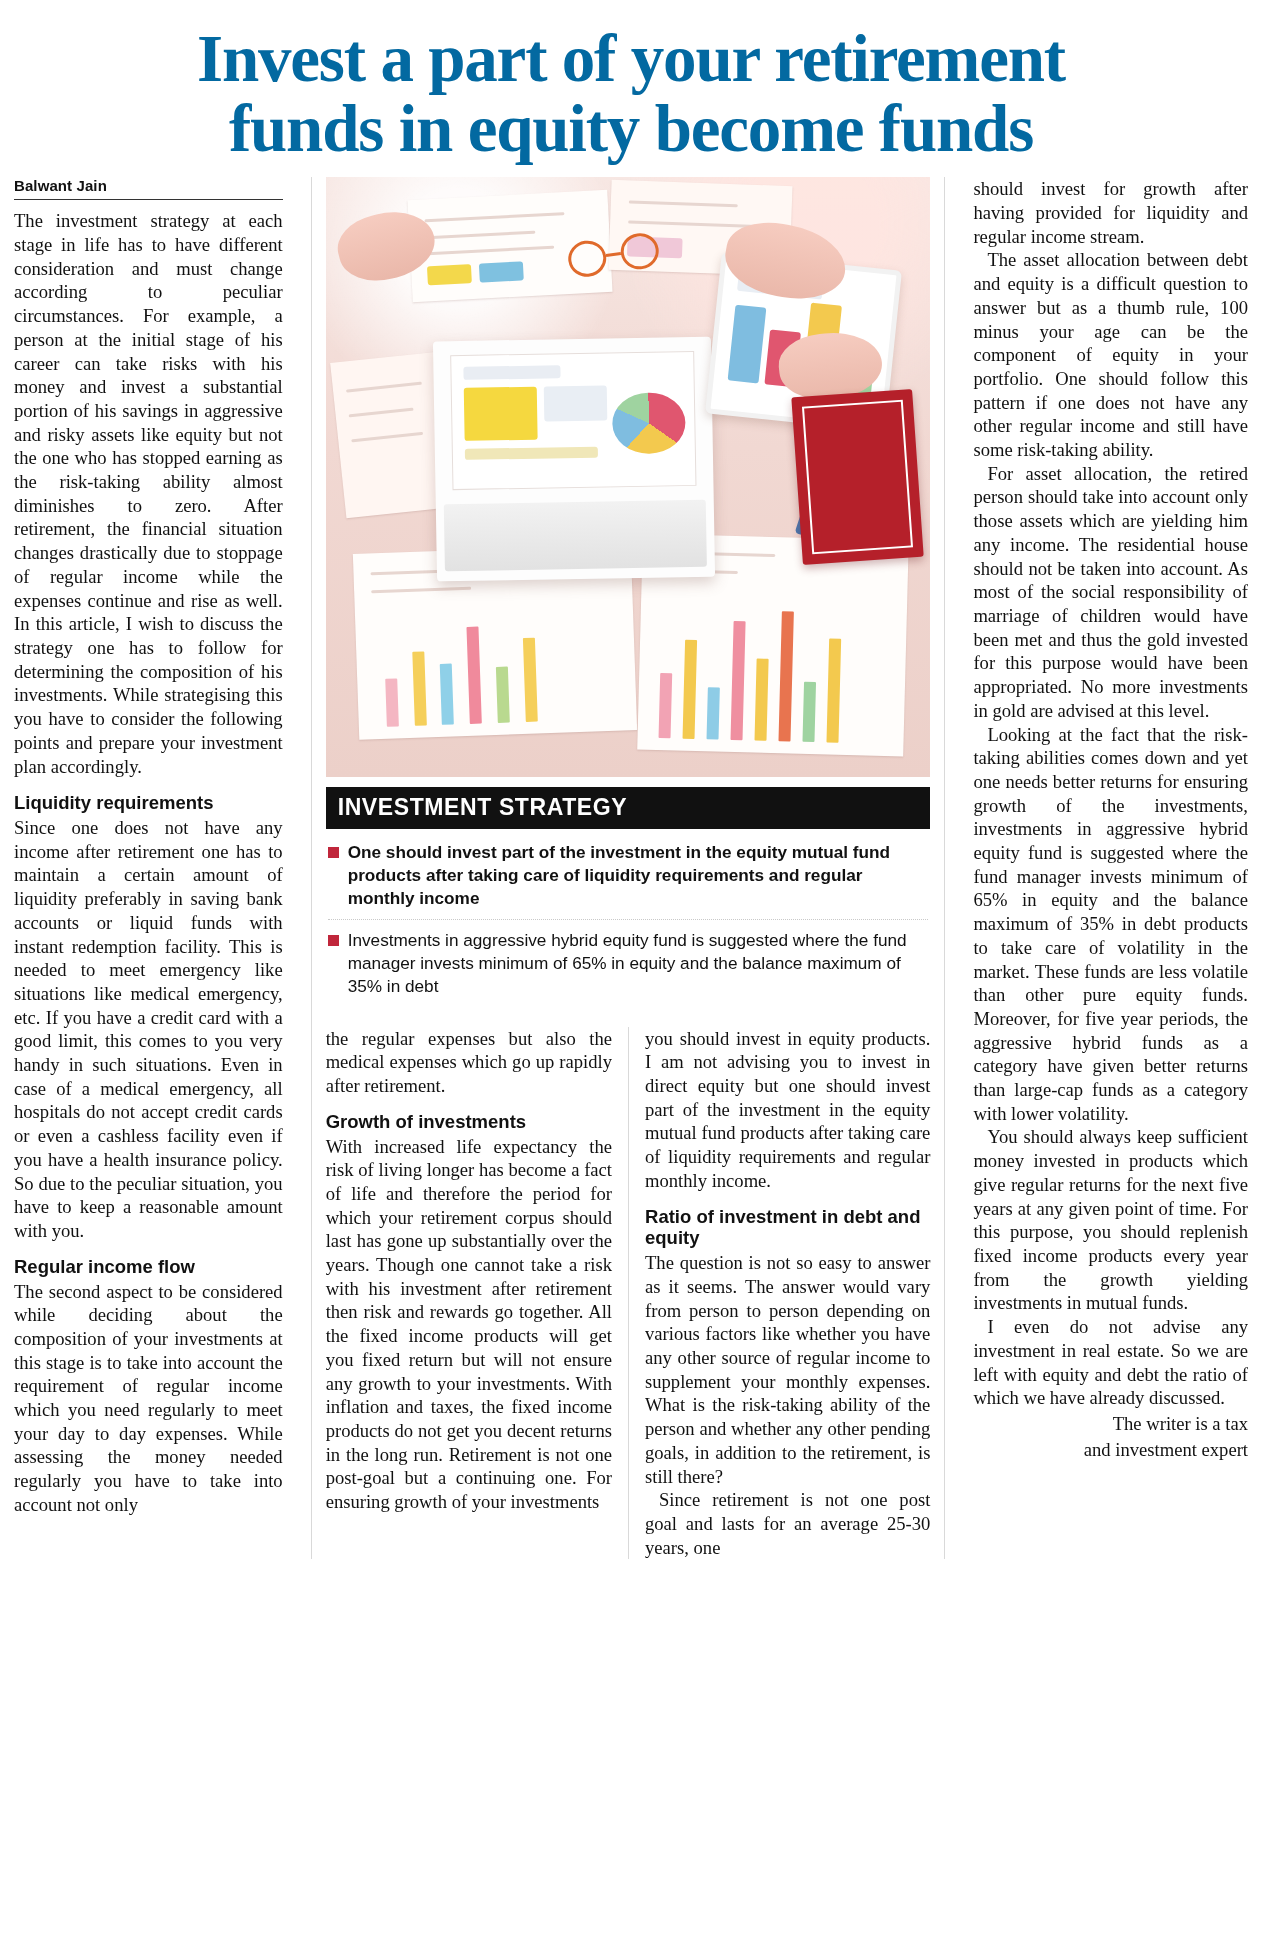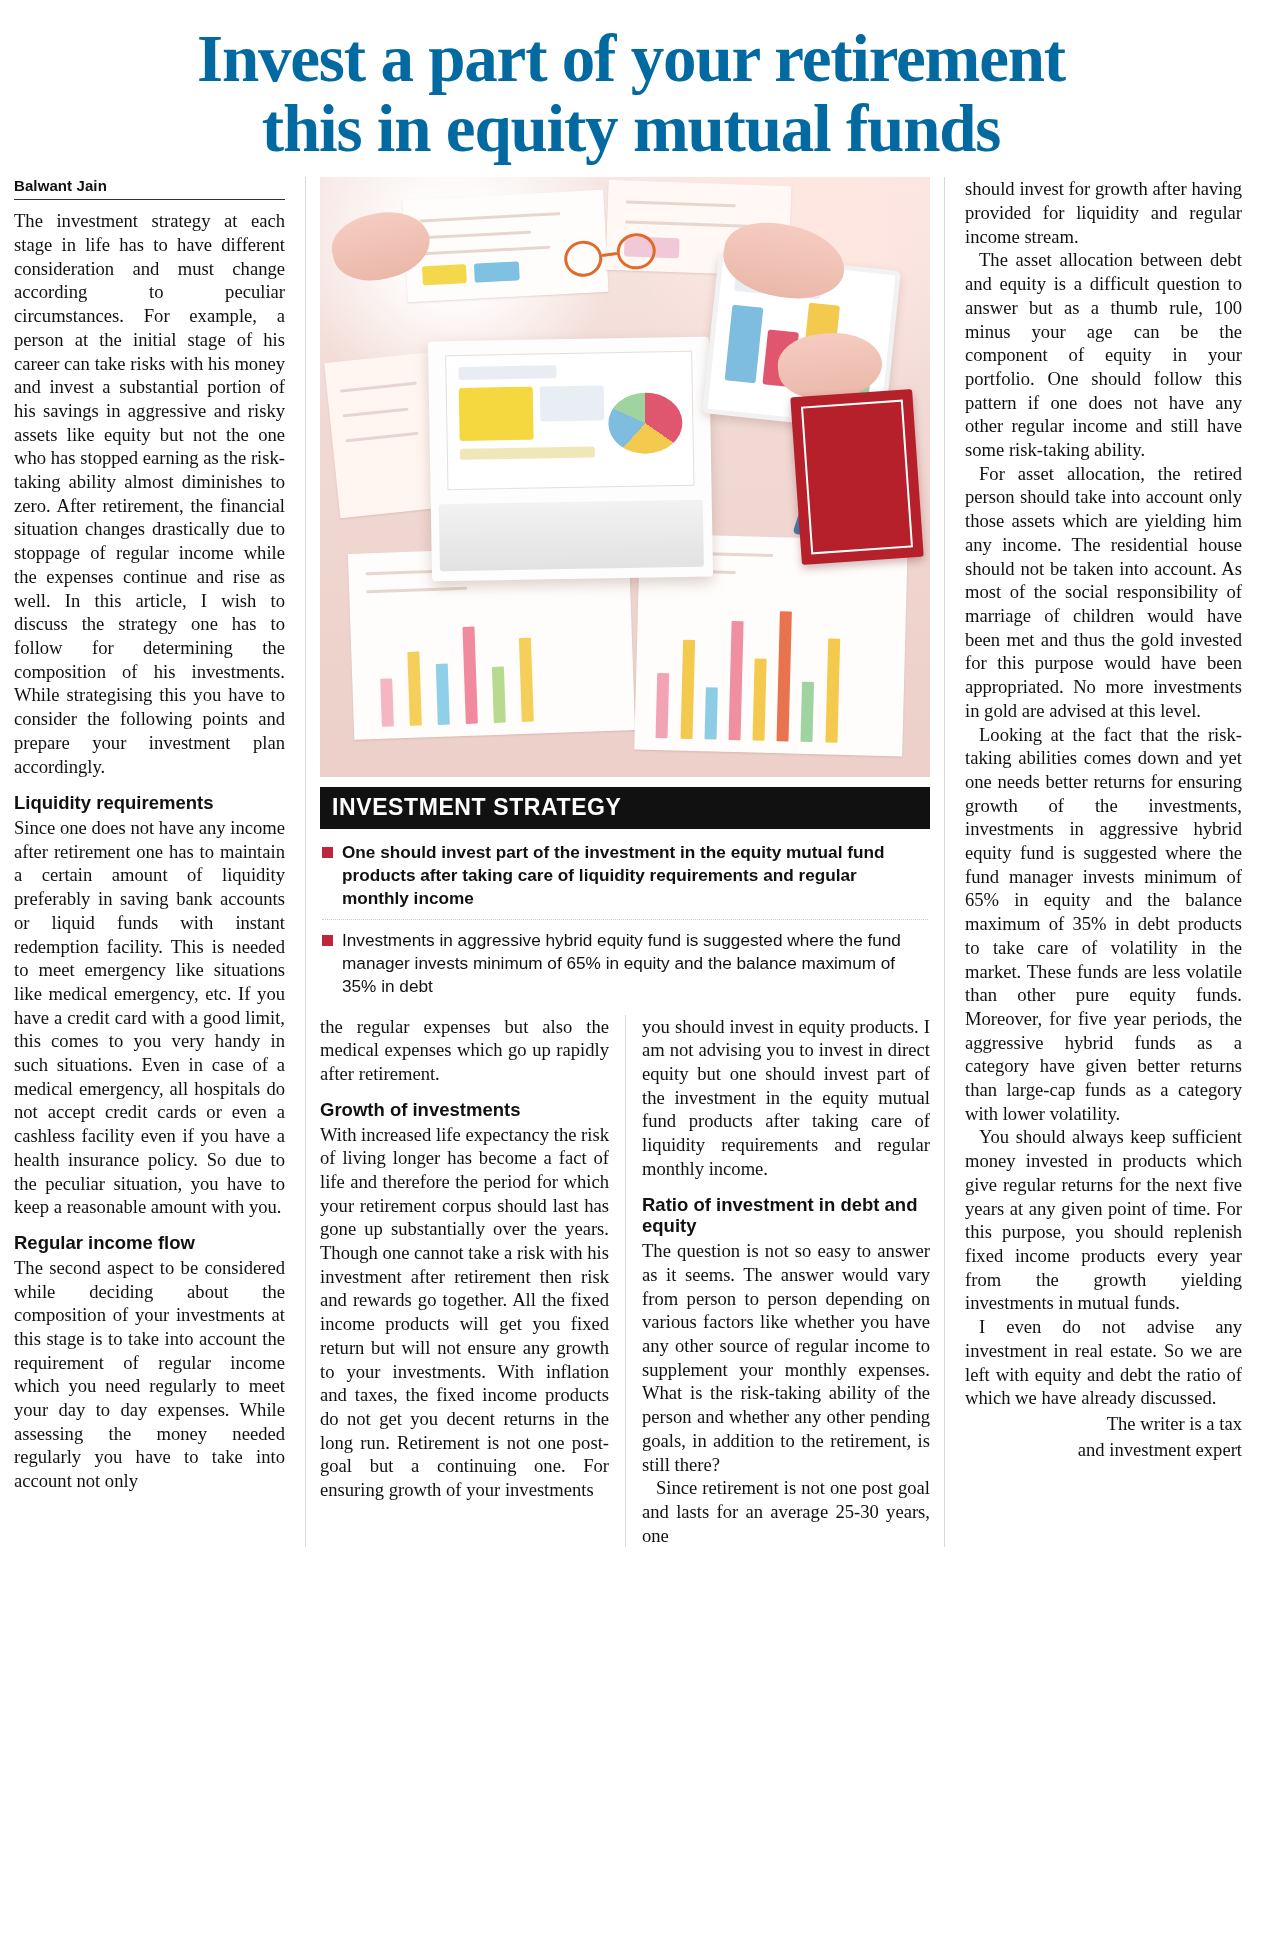--- a/index.html
+++ b/index.html
@@ -28,21 +28,21 @@
     text-align: center;
     letter-spacing: -1.2px;
     margin: 6px 0 14px 0;
     color: #0369a1;
   }
   .headline .l2 { display: block; }
 
   
   .cols {
     display: flex;
-    gap: 4px;
+    gap: 12px;
     align-items: flex-start;
   }
   .col {
     position: relative;
   }
   .col-left { width: 287px; padding-right: 16px; }
   .col-mid  { width: 640px; padding: 0 14px; border-left: 1px solid #d9d9d9; border-right: 1px solid #d9d9d9;}
   .col-right{ width: 293px; padding-left: 16px; }
 
   .byline {
@@ -184,34 +184,34 @@
   }
   .sitem + .sitem { border-top: 1.5px dotted #c9c9c9; padding-top: 9px; }
   .sitem .sq {
     flex: 0 0 auto;
     width: 11px; height: 11px; background: #c0263b; margin-top: 6px;
   }
   .sitem.bold .txt { font-weight: 700; }
 
   .below-cols {
     display: flex;
-    margin-top: 2px;
+    margin-top: 14px;
   }
   .bc { width: 50%; }
   .bc.left { padding-right: 16px; }
   .bc.right { padding-left: 16px; border-left: 1px solid #d9d9d9;}
 </style>
 </head>
 <body>
 
 <div class="page">
 
   <h1 class="headline">
     <span>Invest a part of your retirement</span>
-    <span class="l2">this in equity mutual funds</span>
+    <span class="l2">funds in equity become funds</span>
   </h1>
 
   <div class="cols">
 
     <div class="col col-left">
       <div class="byline">Balwant Jain</div>
       <p class="body">The investment strategy at each stage in life has to have different consideration and must change according to peculiar circumstances. For example, a person at the initial stage of his career can take risks with his money and invest a substantial portion of his savings in aggressive and risky assets like equity but not the one who has stopped earning as the risk-taking ability almost diminishes to zero. After retirement, the financial situation changes drastically due to stoppage of regular income while the expenses continue and rise as well. In this article, I wish to discuss the strategy one has to follow for determining the composition of his investments. While strategising this you have to consider the following points and prepare your investment plan accordingly.</p>
 
       <h3 class="subhead first">Liquidity requirements</h3>
       <p class="body">Since one does not have any income after retirement one has to maintain a certain amount of liquidity preferably in saving bank accounts or liquid funds with instant redemption facility. This is needed to meet emergency like situations like medical emergency, etc. If you have a credit card with a good limit, this comes to you very handy in such situations. Even in case of a medical emergency, all hospitals do not accept credit cards or even a cashless facility even if you have a health insurance policy. So due to the peculiar situation, you have to keep a reasonable amount with you.</p>

